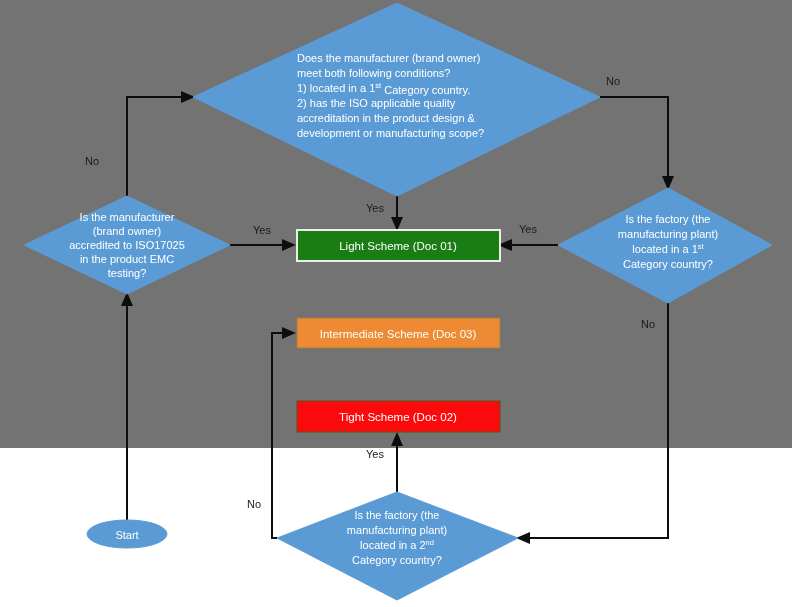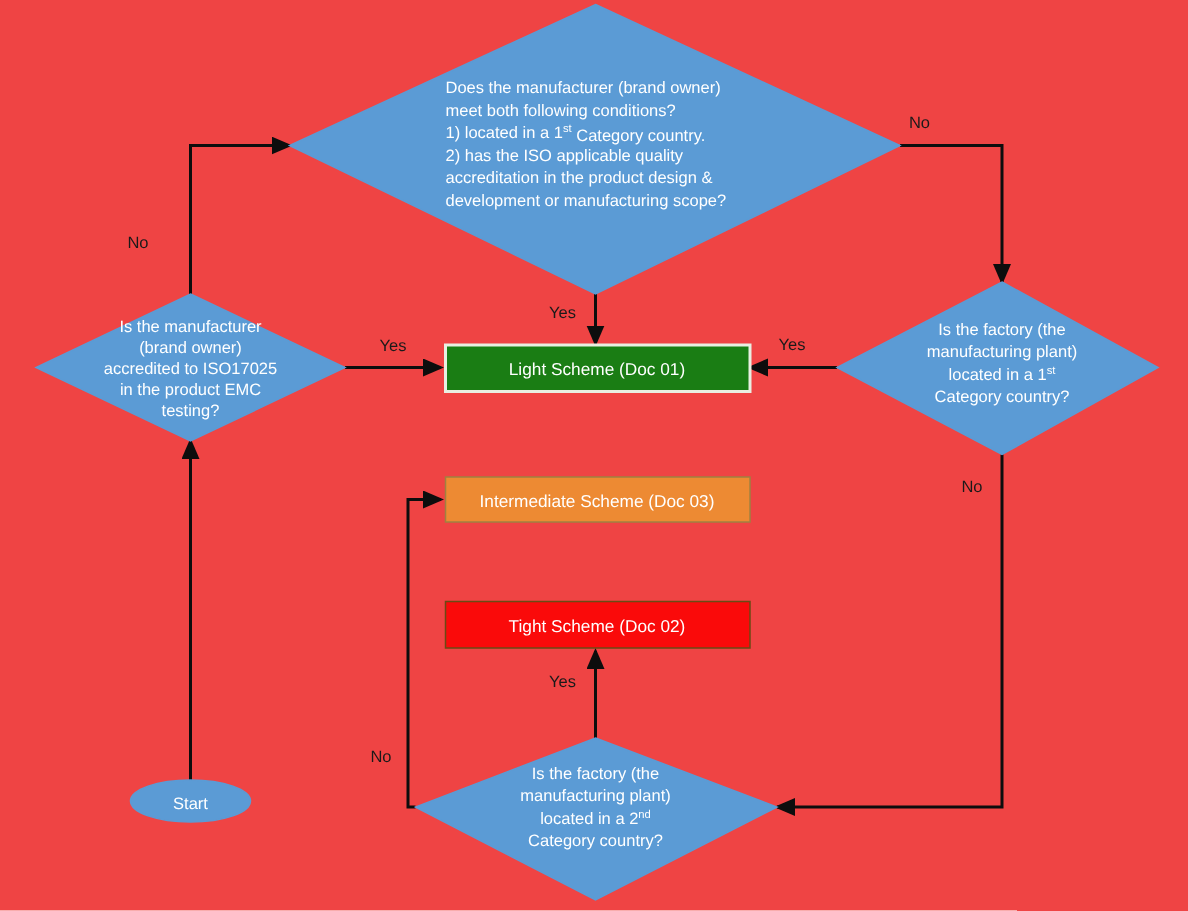--- a/index.html
+++ b/index.html
@@ -9,22 +9,22 @@
   }
   body {
     width: 792px;
     height: 607px;
     font-family: "Liberation Sans", sans-serif;
     overflow: hidden;
   }
   #flowchart-root {
     position: relative;
     width: 792px;
-    height: 607px;
-    background: #ef4444;
+    height: 448px;
+    background: #737373;
   }
   svg.chart {
     display: block;
     width: 792px;
     height: 607px;
   }
   .node-label {
     fill: #ffffff;
     font-family: "Liberation Sans", sans-serif;
     font-size: 11px;

